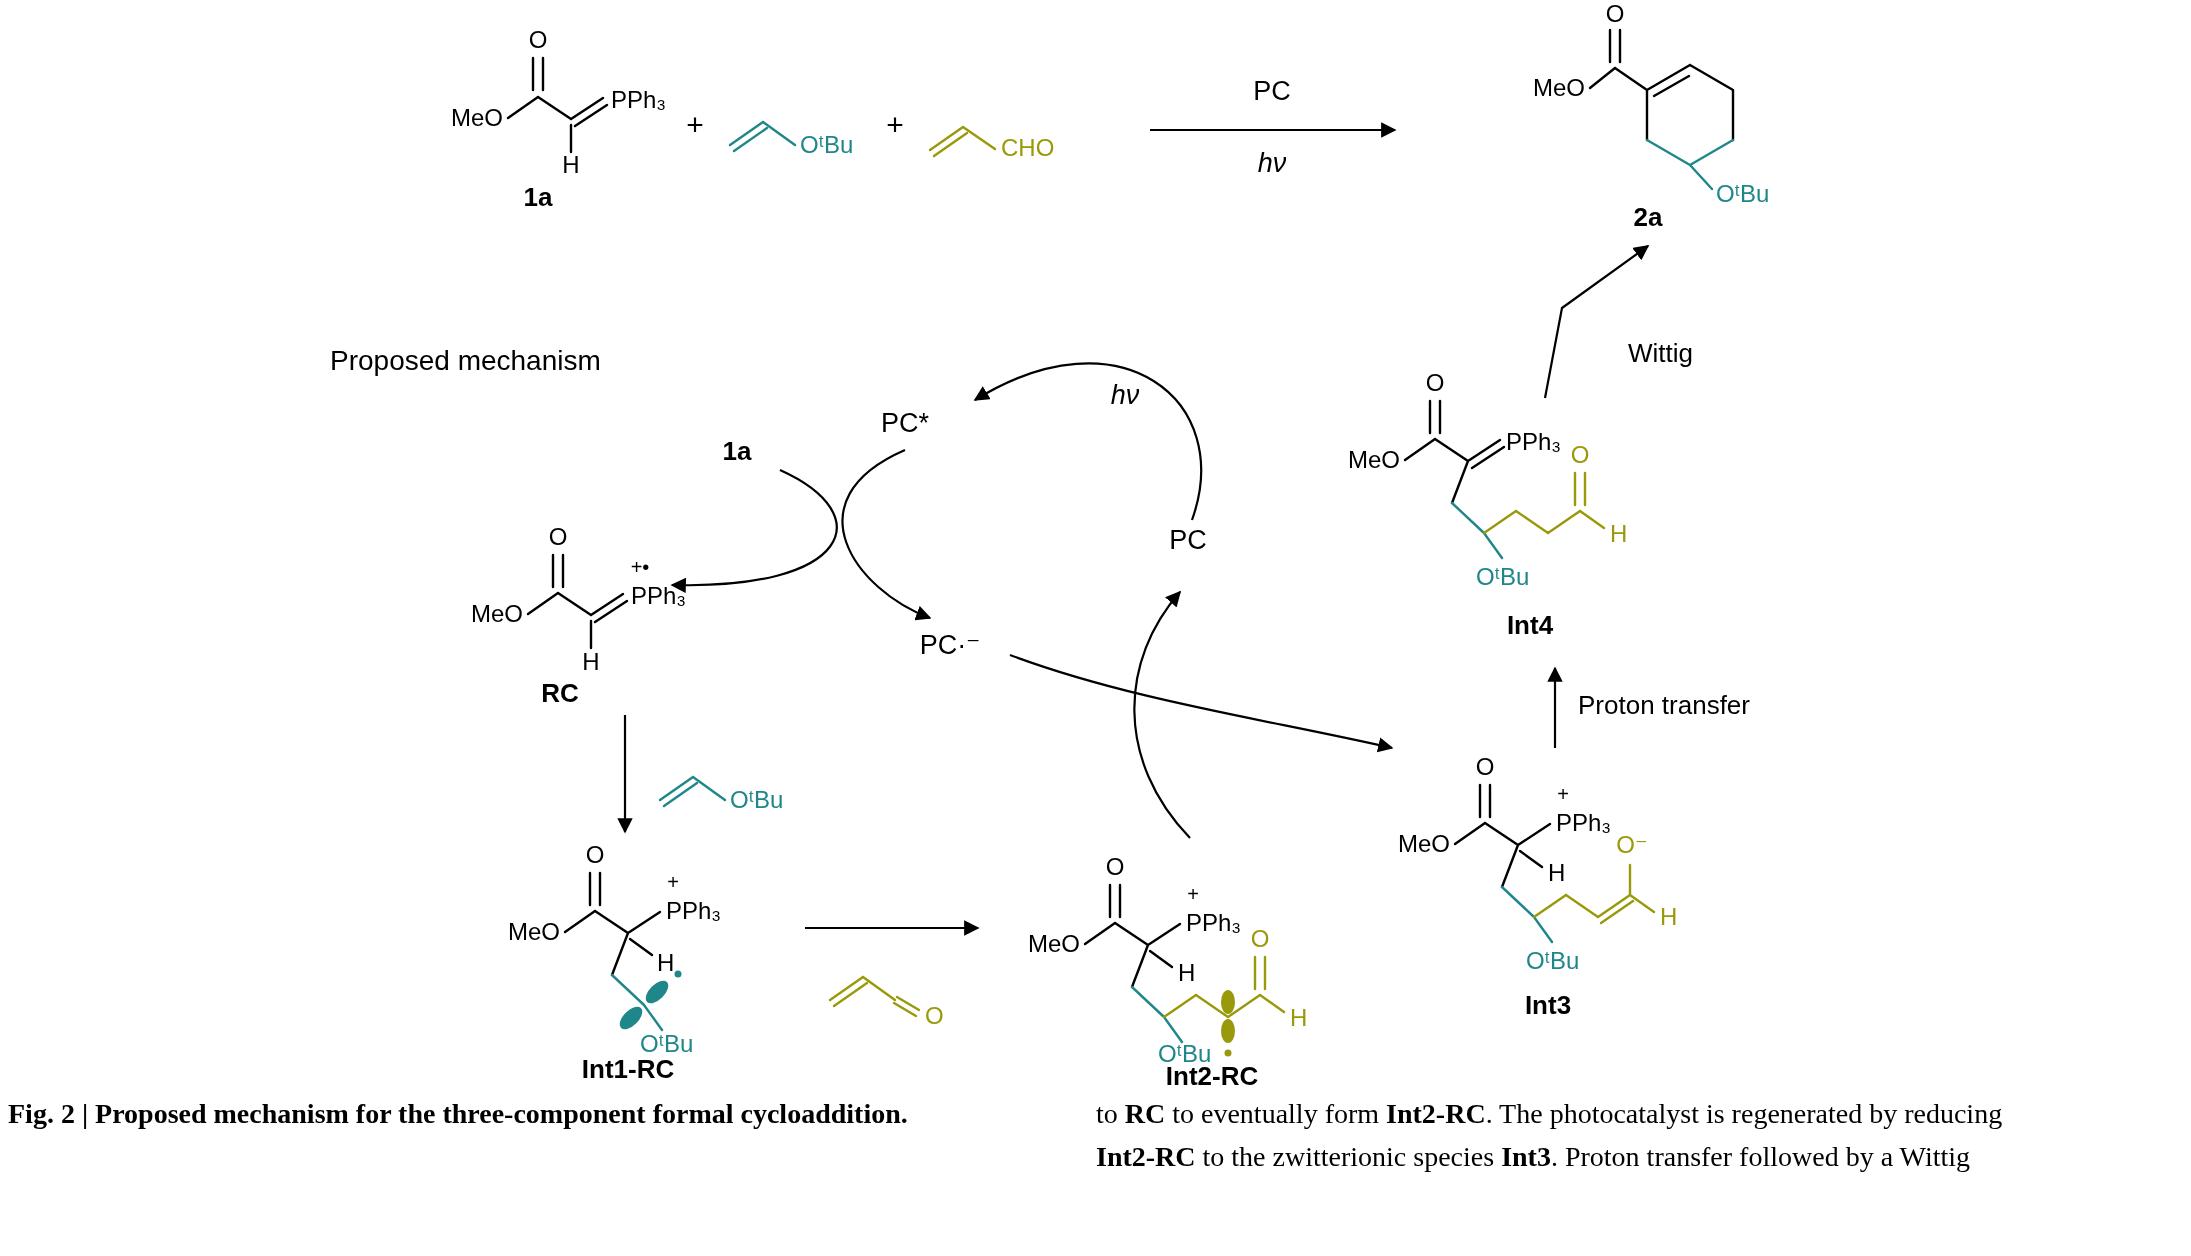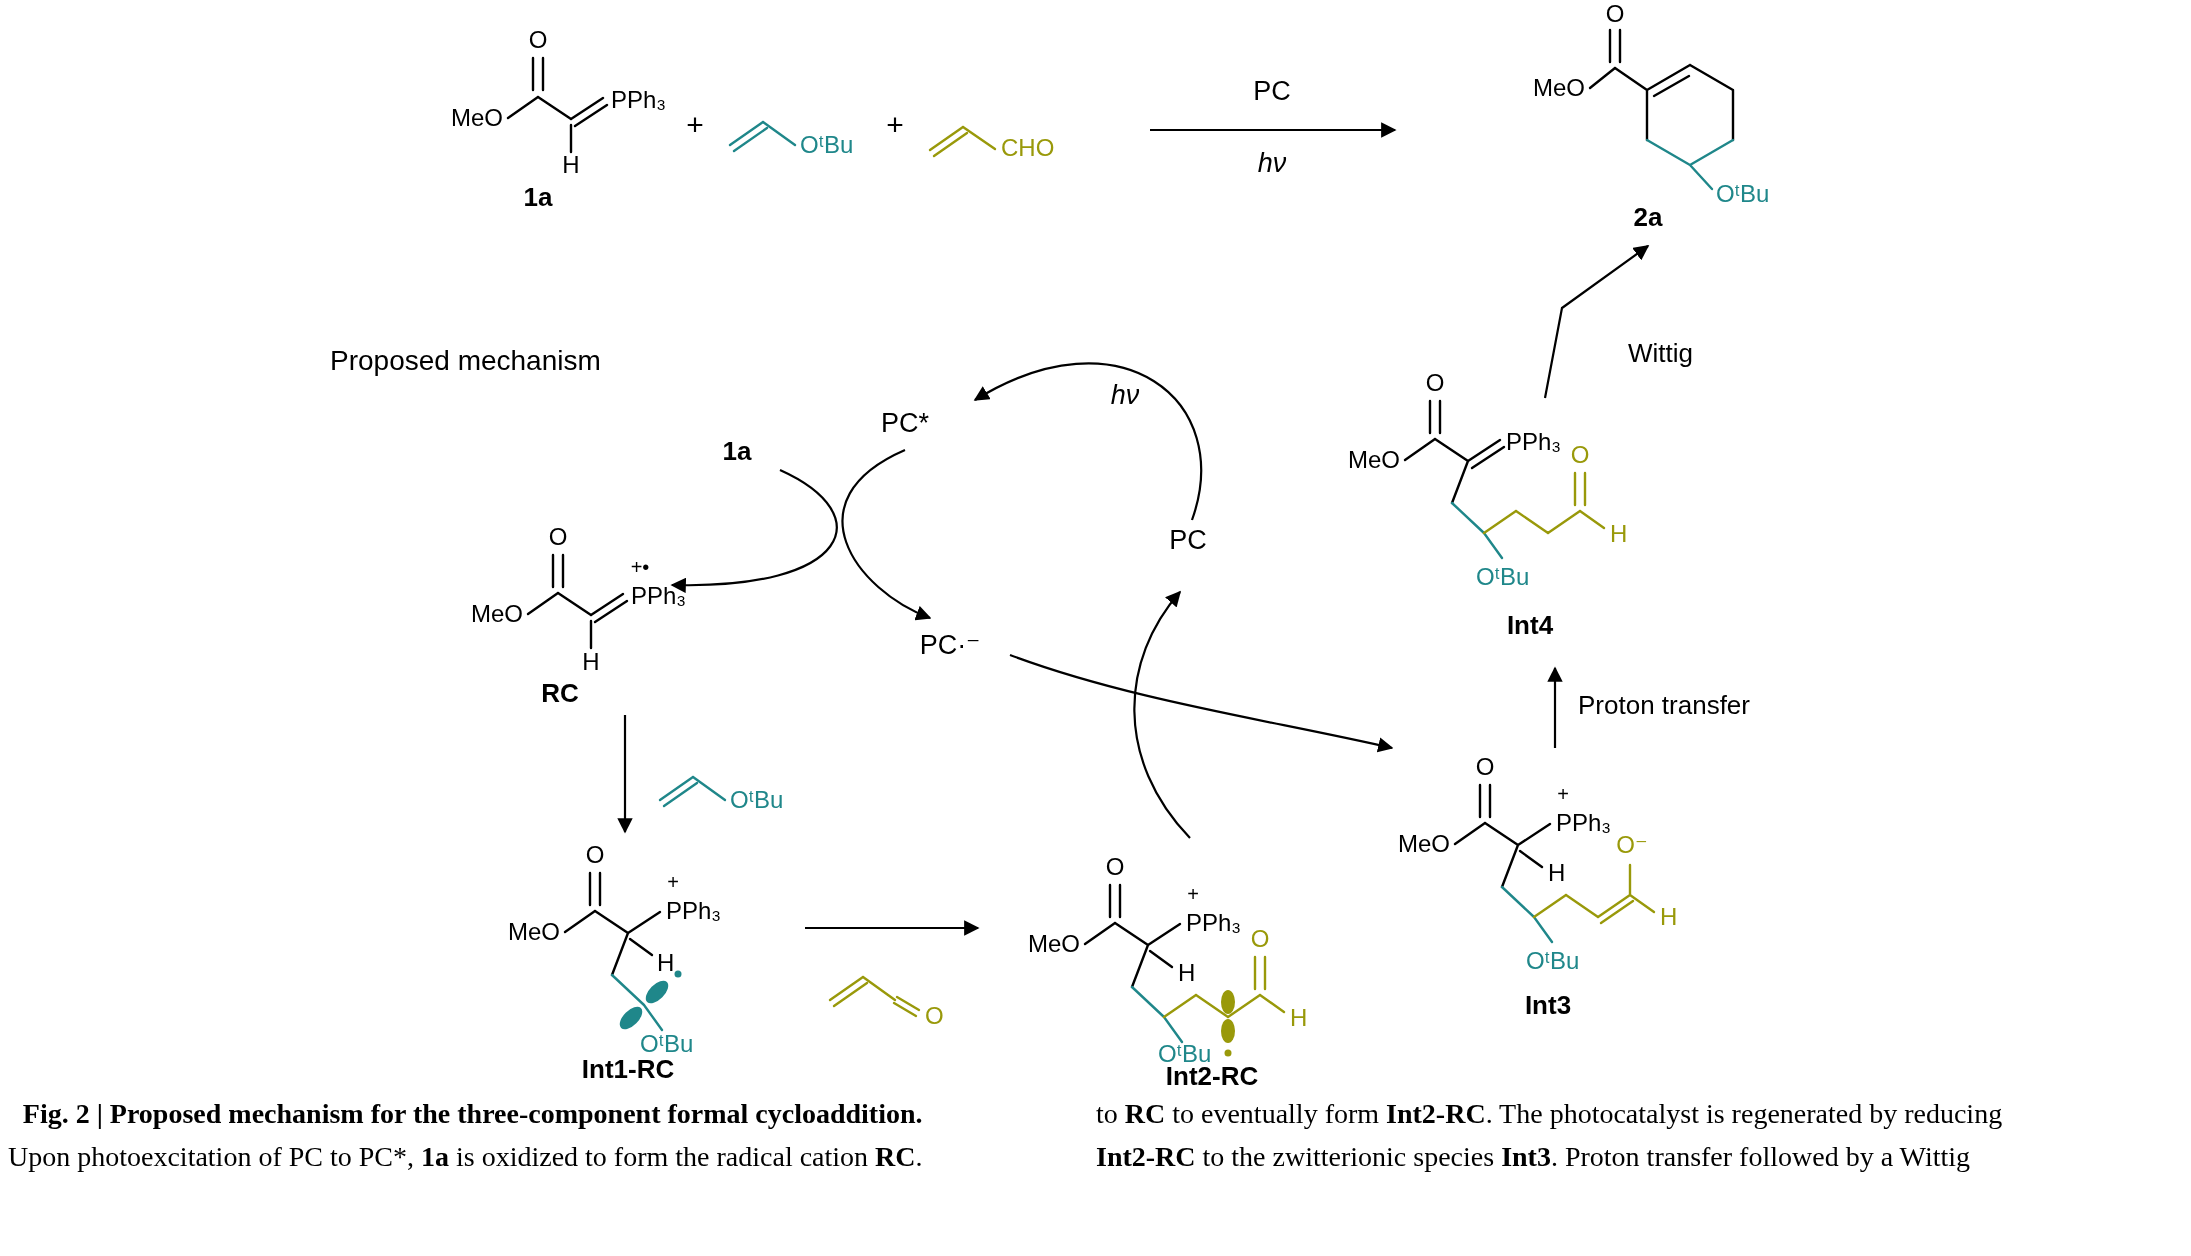--- a/index.html
+++ b/index.html
@@ -25,21 +25,21 @@
   text.olive { fill:var(--olive); }
   .lobe.teal  { fill:var(--teal); stroke:none; }
   .lobe.olive { fill:var(--olive); stroke:none; }
   .arrow { stroke:#000; stroke-width:2.2; fill:none; }
   .caption {
     position:absolute; top:1092px; left:0; width:2191px;
     font-family:"Liberation Serif","DejaVu Serif",serif;
     font-size:28px; color:#000;
   }
   .cap-col { position:absolute; top:0; white-space:nowrap; }
-  .cap-col.left  { left:8px;text-align:right; }
+  .cap-col.left  { left:8px; }
   .cap-col.right { left:1078px;margin-left:18px; }
   .cap-line { line-height:43px; height:43px; }
   .b { font-weight:bold; }
   .i { font-style:italic; }
 </style>
 </head>
 <body>
 
 <svg width="2191" height="1256" viewBox="0 0 2191 1256">
   <defs>
@@ -193,19 +193,18 @@
 
   <g>
     <path class="arrow" marker-end="url(#ah)" d="M1545 398 L1562 308 L1648 246"></path>
     <text class="step" x="1628" y="362" text-anchor="start">Wittig</text>
   </g>
 </svg>
 
 <div class="caption">
   <div class="cap-col left">
     <div class="cap-line"><span class="b">Fig. 2 | Proposed mechanism for the three-component formal cycloaddition.</span></div>
-    <div class="cap-line"><span>Upon photoexcitation of PC to PC*, </span><span class="b">1a</span><span> is oxidized to form the radical cation </span><span class="b">RC</span><span>.</span></div>
   </div>
   <div class="cap-col right">
     <div class="cap-line"><span>to </span><span class="b">RC</span><span> to eventually form </span><span class="b">Int2-RC</span><span>. The photocatalyst is regenerated by reducing</span></div>
     <div class="cap-line"><span class="b">Int2-RC</span><span> to the zwitterionic species </span><span class="b">Int3</span><span>. Proton transfer followed by a Wittig</span></div>
   </div>
 </div>
 
 </body></html>

